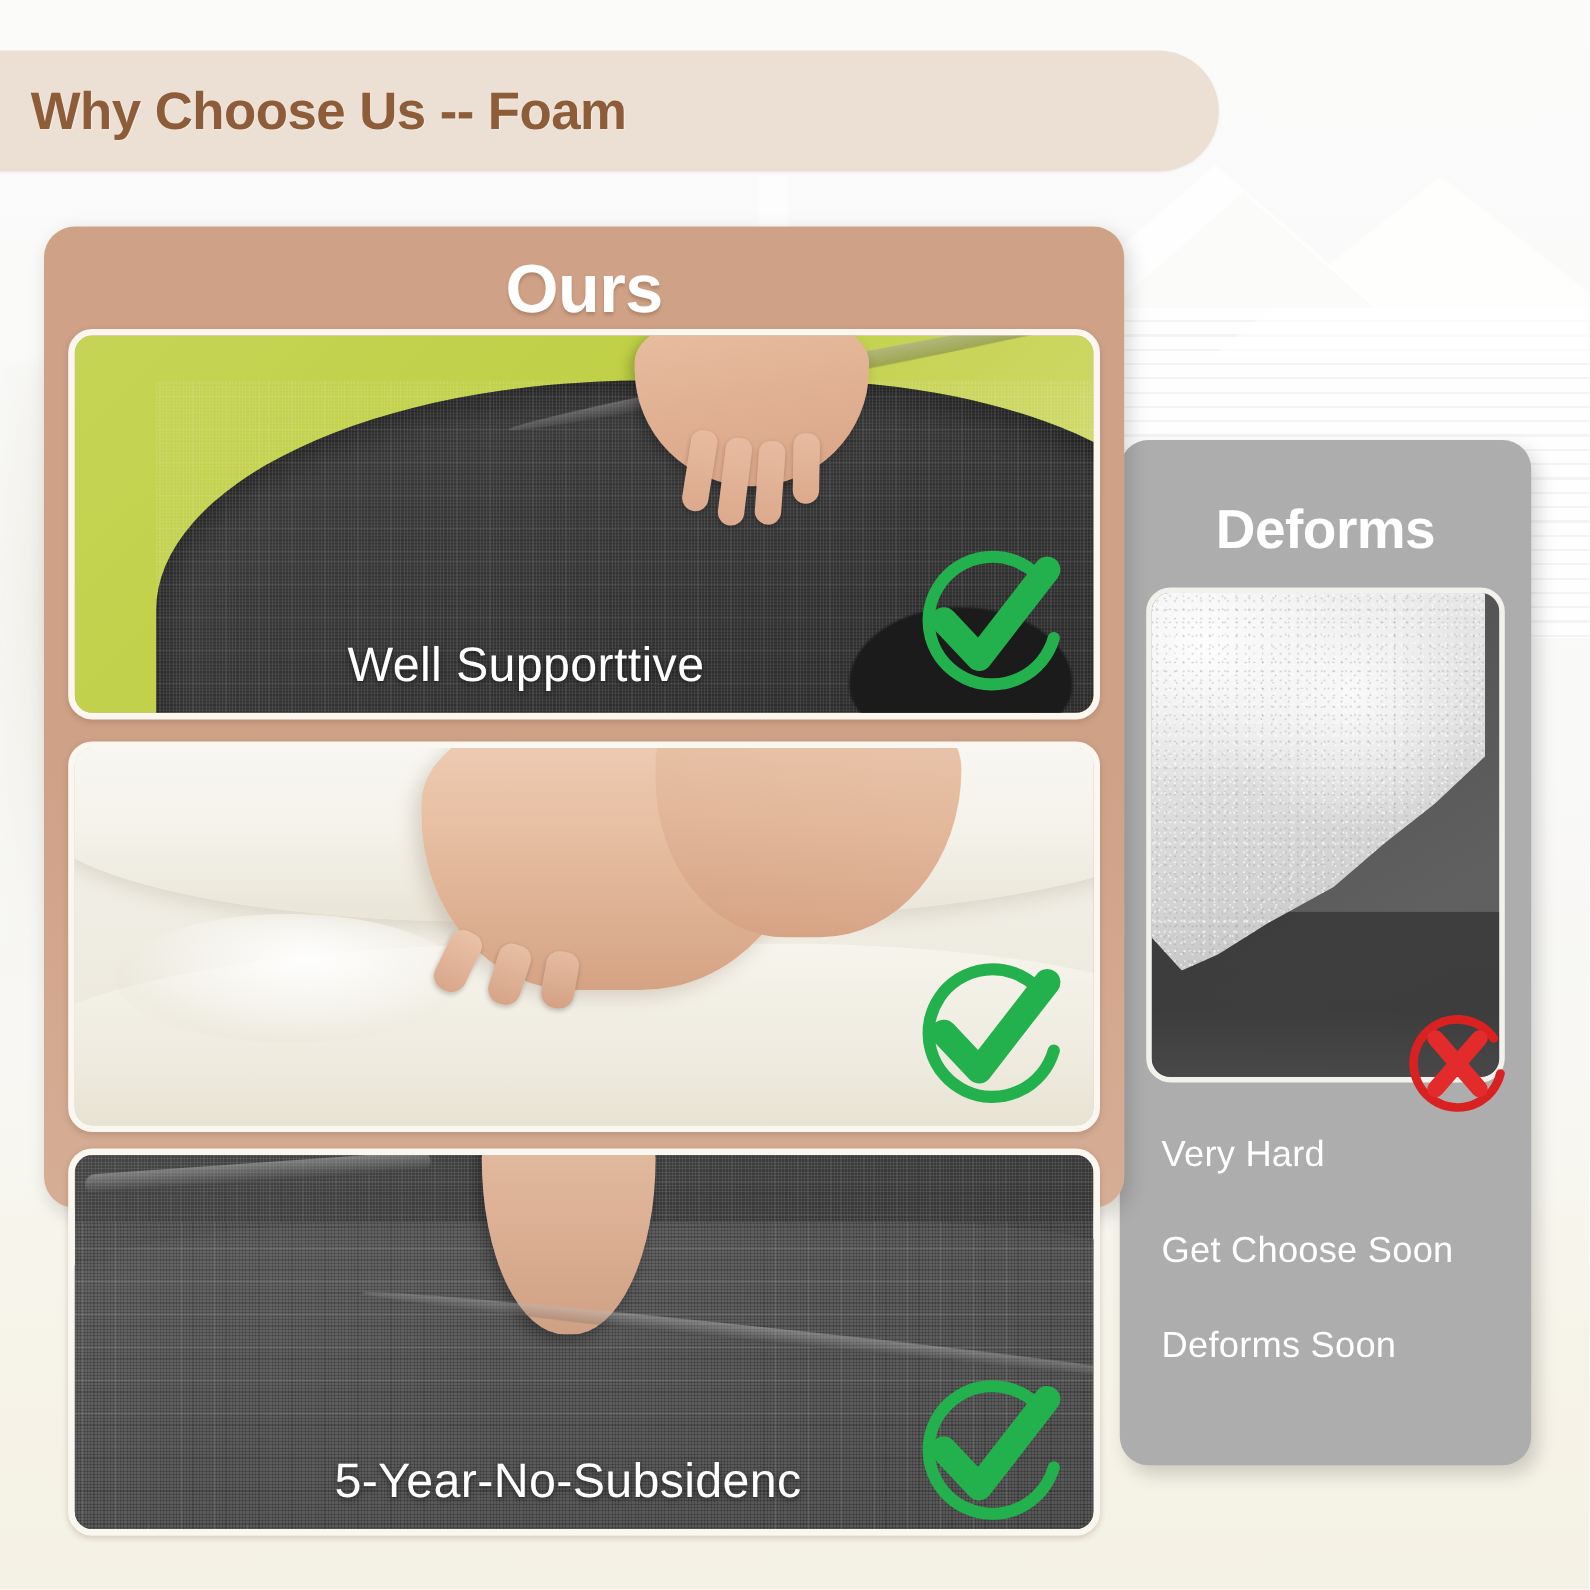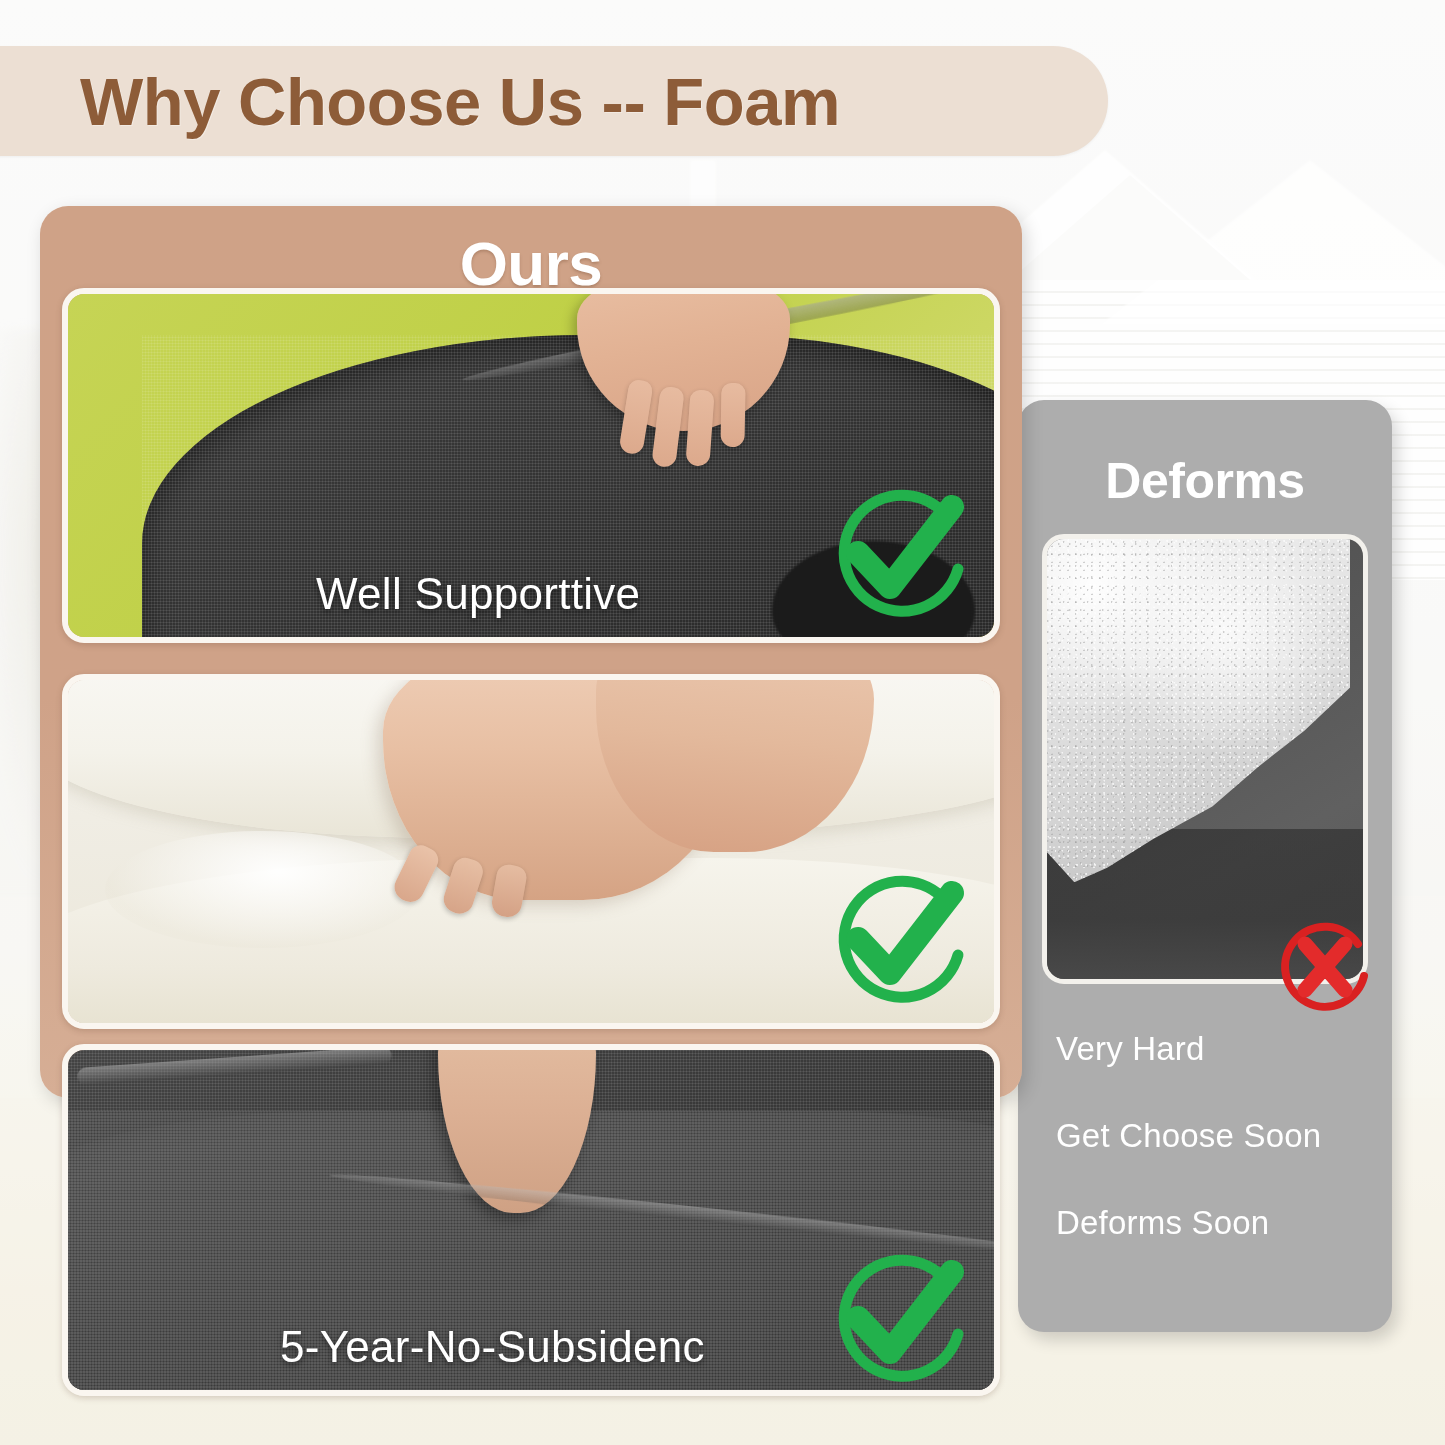--- a/index.html
+++ b/index.html
@@ -100,22 +100,22 @@
     top: 46px;
     width: 1148px;
     height: 110px;
     background: #ecdfd3;
     border-radius: 0 60px 60px 0;
     display: flex;
     align-items: center;
     box-shadow: 0 1px 3px rgba(0,0,0,0.05);
   }
   .title-text {
-    margin-left: 120px;
-    font-size: 67px;
+    margin-left: 68px;
+    font-size: 48px;
     font-weight: 700;
     color: #8d5c38;
     letter-spacing: -0.5px;
     white-space: nowrap;
     text-shadow: 1px 1px 0 rgba(255,255,255,0.35);
   }
 
   
   .others-panel {
     position: absolute;
@@ -230,21 +230,21 @@
   .card {
     position: absolute;
     left: 22px;
     width: 938px;
     border-radius: 22px;
     border: 6px solid #faf6f0;
     box-sizing: border-box;
     overflow: hidden;
     box-shadow: 0 2px 6px rgba(90,60,40,0.22);
   }
-  .card-1 { top: 82px;  height: 355px; }
+  .card-1 { top: 93px;  height: 355px; }
   .card-2 { top: 468px; height: 355px; }
   .card-3 { top: 838px; height: 352px; }
 
   
   .photo-green {
     position: absolute; inset: 0;
     background: linear-gradient(135deg, #c6d455 0%, #bfd046 45%, #d7dd7a 100%);
   }
   .cushion-a {
     position: absolute;
@@ -402,21 +402,21 @@
     font-size: 44px;
     font-weight: 500;
     color: #ffffff;
     letter-spacing: 0.3px;
     text-shadow: 0 2px 6px rgba(0,0,0,0.55);
     white-space: nowrap;
     z-index: 4;
   }
   .label-1 { left: 248px; }
   .label-2 { left: 296px; }
-  .label-3 { left: 200px; padding-left: 12px; }
+  .label-3 { left: 224px; padding-left: 12px; }
 
   .check-badge {
     position: absolute;
     right: 22px;
     bottom: 8px;
     width: 148px;
     height: 148px;
     z-index: 5;
   }
   .check-badge.c3 { bottom: -4px; }

